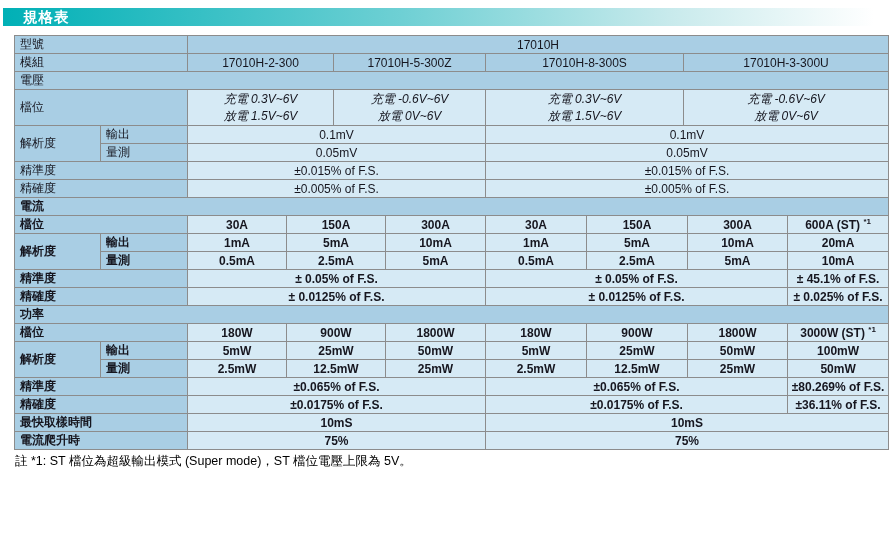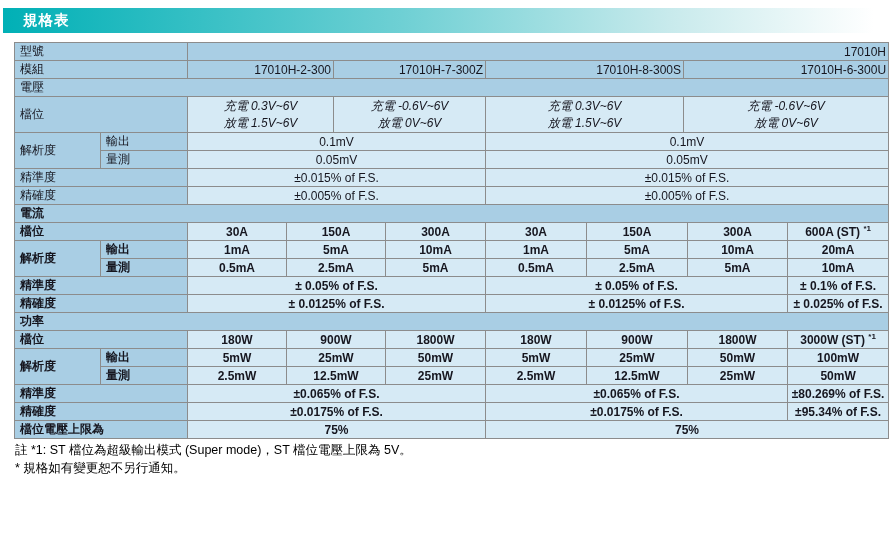--- a/index.html
+++ b/index.html
@@ -4,34 +4,34 @@
 <style>
   :root{
     --accent:#00b0b6; --lblblue:#a9cee4; --datblue:#d6eaf5; --bordergray:#8c8c8c; --ink:#16161f;
   }
   *{box-sizing:border-box;margin:0;padding:0;}
   body{
     width:895px;height:539px;background:#ffffff;overflow:hidden;
     font-family:"Liberation Sans","DejaVu Sans",sans-serif;color:var(--ink);
   }
   .titlebar{
-    margin:8px 3px 0 3px;height:25px;
+    margin:8px 3px 0 3px;height:18px;
     background:linear-gradient(90deg,var(--accent) 0%,#6fd0d4 45%,#c8eaec 75%,#ffffff 98%);
     display:flex;align-items:center;
   }
   .titlebar span{color:#ffffff;font-weight:bold;font-size:14.5px;padding-left:20px;letter-spacing:1px;}
   .tblwrap{margin:9px 0 0 14px;width:874px;}
   table{border-collapse:collapse;table-layout:fixed;width:874px;}
   table + table{margin-top:-1px;font-weight:bold;}
   td{
     border:1px solid var(--bordergray);height:18px;font-size:12px;
     overflow:hidden;white-space:nowrap;vertical-align:middle;
   }
   td.lbl{background:var(--lblblue);text-align:left;padding:0 5px;}
-  td.hdc{background:var(--lblblue);text-align:right;padding:0 2px;}
+  td.hdc{background:var(--lblblue);text-align:center;padding:0 2px;}
   td.dat{background:var(--datblue);text-align:center;padding:0 2px;}
   td.tall{height:36px;white-space:normal;}
   td.tall div{line-height:17px;font-style:italic;}
   sup{font-size:8px;vertical-align:super;line-height:0;}
   .footnotes{margin:4px 0 0 15px;font-size:12.5px;color:#000;}
   .footnotes div{line-height:11px;padding:2px 16px 3px 0;margin-top:2px;}
 </style>
 </head>
 <body>
 
@@ -51,23 +51,23 @@
         <col style="width:205px">
       </colgroup>
     <tbody>
         <tr>
       <td class="lbl" colspan="2">型號</td>
       <td class="hdc" colspan="4">17010H</td>
     </tr>
     <tr>
       <td class="lbl" colspan="2">模組</td>
       <td class="hdc">17010H-2-300</td>
-      <td class="hdc">17010H-7-300Z</td>
+      <td class="hdc">17010H-5-300Z</td>
       <td class="hdc">17010H-8-300S</td>
-      <td class="hdc">17010H-6-300U</td>
+      <td class="hdc">17010H-3-300U</td>
     </tr>
     <tr>
       <td class="lbl" colspan="6">電壓</td>
     </tr>
     <tr>
       <td class="lbl tall" colspan="2">檔位</td>
       <td class="dat tall">
         <div>充電 0.3V~6V</div>
         <div>放電 1.5V~6V</div>
       </td>
@@ -152,21 +152,21 @@
       <td class="dat">5mA</td>
       <td class="dat">0.5mA</td>
       <td class="dat">2.5mA</td>
       <td class="dat">5mA</td>
       <td class="dat">10mA</td>
     </tr>
     <tr>
       <td class="lbl" colspan="2">精準度</td>
       <td class="dat" colspan="3">± 0.05% of F.S.</td>
       <td class="dat" colspan="3">± 0.05% of F.S.</td>
-      <td class="dat">± 0.1% of F.S.</td>
+      <td class="dat">± 45.1% of F.S.</td>
     </tr>
     <tr>
       <td class="lbl" colspan="2">精確度</td>
       <td class="dat" colspan="3">± 0.0125% of F.S.</td>
       <td class="dat" colspan="3">± 0.0125% of F.S.</td>
       <td class="dat">± 0.025% of F.S.</td>
     </tr>
   </tbody>
     </table>
 
@@ -220,38 +220,42 @@
     <tr>
       <td class="lbl" colspan="2">精準度</td>
       <td class="dat" colspan="3">±0.065% of F.S.</td>
       <td class="dat" colspan="3">±0.065% of F.S.</td>
       <td class="dat">±80.269% of F.S.</td>
     </tr>
     <tr>
       <td class="lbl" colspan="2">精確度</td>
       <td class="dat" colspan="3">±0.0175% of F.S.</td>
       <td class="dat" colspan="3">±0.0175% of F.S.</td>
-      <td class="dat">±95.34% of F.S.</td>
+      <td class="dat">±36.11% of F.S.</td>
     </tr>
   </tbody>
     </table>
 
   <table>
     <colgroup>
         <col style="width:173px">
         <col style="width:298px">
         <col style="width:403px">
       </colgroup>
     <tbody>
-    <tr>
-      <td class="lbl">檔位電壓上限為</td>
+        <tr>
+      <td class="lbl">最快取樣時間</td>
+      <td class="dat">10mS</td>
+      <td class="dat">10mS</td>
+    </tr>
+    <tr>
+      <td class="lbl">電流爬升時</td>
       <td class="dat">75%</td>
       <td class="dat">75%</td>
     </tr>
   </tbody>
     </table>
 
 </div>
 
 <div class="footnotes">
   <div>註 *1: ST 檔位為超級輸出模式 (Super mode)，ST 檔位電壓上限為 5V。</div>
-  <div>* 規格如有變更恕不另行通知。</div>
 </div>
 
 </body></html>

